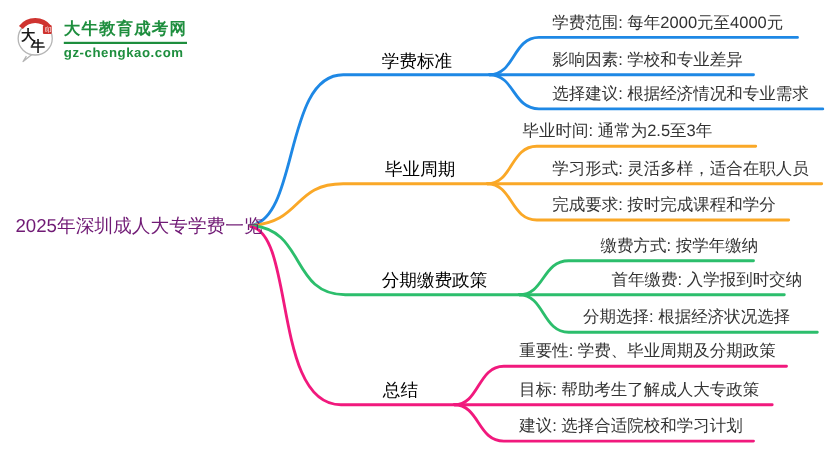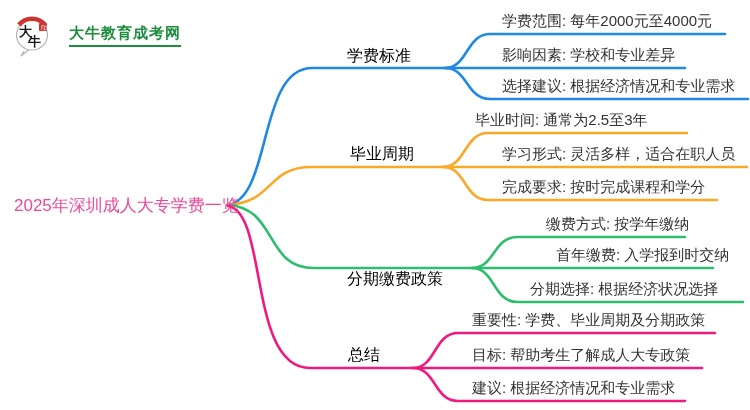--- a/index.html
+++ b/index.html
@@ -2,47 +2,47 @@
 <html><head>
 <meta charset="utf-8">
 <style>
   html,body{margin:0;padding:0;background:#ffffff;}
   body{
     width:750px;height:410px;position:relative;overflow:hidden;
     font-family:"Liberation Sans","DejaVu Sans",sans-serif;
   }
   #lines{position:absolute;left:0;top:0;width:750px;height:410px;}
   .txt{position:absolute;white-space:nowrap;color:#333;}
-  .root-title{left:14px;top:194px;font-size:17px;color:#ec4899;}
+  .root-title{left:14px;top:194px;font-size:17px;color:#701a75;}
   .branch-label{font-size:16px;color:#000000;}
   .leaf{font-size:15px;line-height:20px;color:#333;}
 
   
   .bl-0{left:347px;top:46px;}
   .bl-1{left:350px;top:144px;}
-  .bl-2{left:347px;top:245px;margin-top:24px;}
+  .bl-2{left:347px;top:245px;}
   .bl-3{left:348px;top:345px;}
 
   
   .lf-0-0{left:502px;top:11px;text-align:center;}
   .lf-0-1{left:502px;top:45px;}
   .lf-0-2{left:502px;top:76px;}
   .lf-1-0{left:475px;top:110px;}
   .lf-1-1{left:502px;top:144px;}
   .lf-1-2{left:502px;top:177px;}
   .lf-2-0{left:530px;top:214px;margin-left:16px;}
   .lf-2-1{left:556px;top:245px;}
   .lf-2-2{left:530px;top:279px;}
   .lf-3-0{left:472px;top:310px;}
   .lf-3-1{left:472px;top:345px;}
   .lf-3-2{left:472px;top:378px;}
 
   
   .logo{position:absolute;left:14px;top:15px;display:flex;align-items:center;}
-  .logo-text{margin-left:19px;}
+  .logo-text{margin-left:8px;}
   .logo-name{font-size:15px;font-weight:bold;letter-spacing:1px;}
   .logo-rule{height:2px;margin:2px 0 1px 0;border:none;}
   .logo-domain{font-size:12px;font-weight:bold;letter-spacing:0.5px;}
 </style>
 </head>
 <body>
 
 <svg id="lines" viewBox="0 0 750 410" fill="none" stroke-width="2.6" stroke-linecap="round" stroke-linejoin="round">
 
   <g>
@@ -76,20 +76,21 @@
     <path d="M10,36 L7,41 L15,34.5" fill="#ffffff" stroke="#b5b5b5" stroke-width="1.2" stroke-linejoin="round"></path>
     <path d="M5,10 A16.5 16.5 0 0 1 31,10" fill="none" stroke="#cf3430" stroke-width="4.5"></path>
     <rect x="25" y="8" width="8" height="8" rx="1" fill="#cf3430"></rect>
     <text x="27" y="14.5" font-size="6" fill="#ffffff" font-family="'DejaVu Sans',sans-serif">印</text>
     <text x="5" y="21" font-size="13" font-weight="bold" fill="#1a1a1a" font-family="'DejaVu Serif',serif">大</text>
     <text x="14" y="31" font-size="13" font-weight="bold" fill="#1a1a1a" font-family="'DejaVu Serif',serif">牛</text>
   </svg>
   <div class="logo-text">
     <div class="logo-name" style="color: rgb(30, 142, 62);">大牛教育成考网</div>
     <hr class="logo-rule" style="background: rgb(30, 142, 62);">
+    <div class="logo-domain" style="color: rgb(30, 142, 62);">gz-chengkao.com</div>
   </div>
 </div>
 
 <div class="txt root-title">2025年深圳成人大专学费一览</div>
 
 <div class="txt branch-label bl-0">学费标准</div>
 <div class="txt branch-label bl-1">毕业周期</div>
 <div class="txt branch-label bl-2">分期缴费政策</div>
 <div class="txt branch-label bl-3">总结</div>
 
@@ -100,13 +101,13 @@
 <div class="txt leaf lf-1-0">毕业时间: 通常为2.5至3年</div>
 <div class="txt leaf lf-1-1">学习形式: 灵活多样，适合在职人员</div>
 <div class="txt leaf lf-1-2">完成要求: 按时完成课程和学分</div>
 
 <div class="txt leaf lf-2-0">缴费方式: 按学年缴纳</div>
 <div class="txt leaf lf-2-1">首年缴费: 入学报到时交纳</div>
 <div class="txt leaf lf-2-2">分期选择: 根据经济状况选择</div>
 
 <div class="txt leaf lf-3-0">重要性: 学费、毕业周期及分期政策</div>
 <div class="txt leaf lf-3-1">目标: 帮助考生了解成人大专政策</div>
-<div class="txt leaf lf-3-2">建议: 根据经济情况和专业需求</div>
+<div class="txt leaf lf-3-2">建议: 选择合适院校和学习计划</div>
 
 </body></html>

